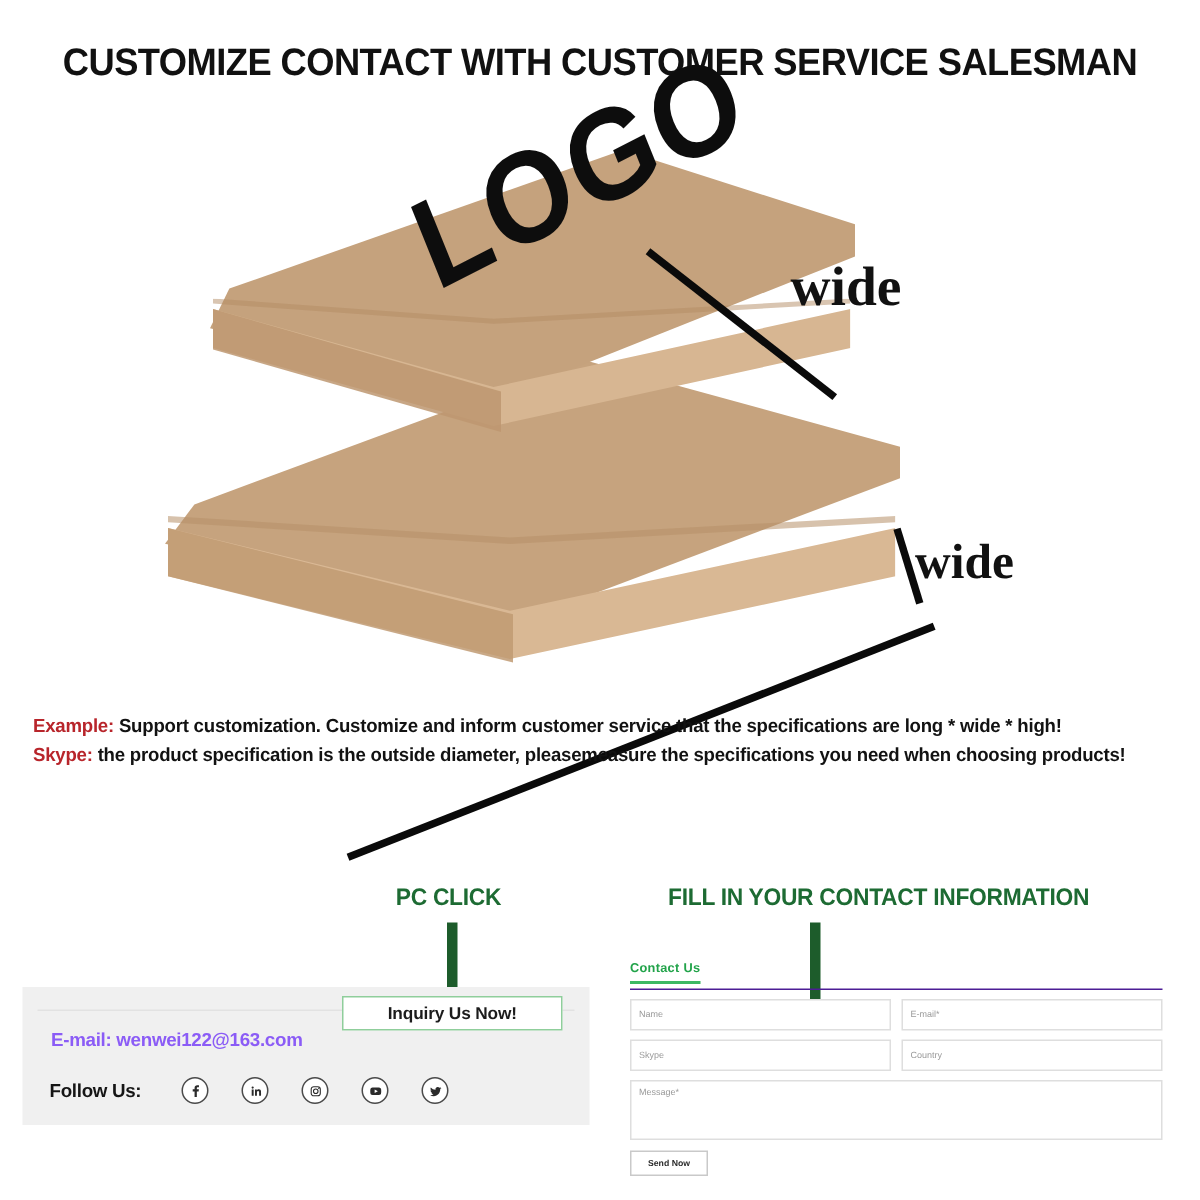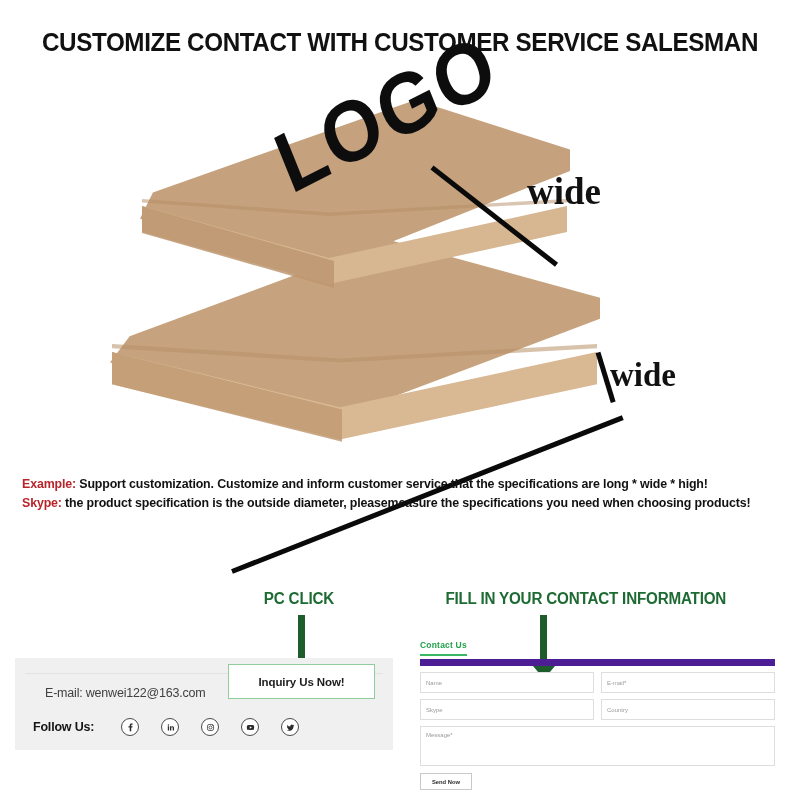--- a/index.html
+++ b/index.html
@@ -228,24 +228,24 @@
     background: #f0f0f0;
   }
   .contact-panel .divider {
     position: absolute;
     left: 10px; top: 15px;
     width: 358px; height: 1px;
     background: #e2e2e2;
   }
   .email-line {
     position: absolute;
-    left: 30px; top: 28px;
+    left: 19px; top: 28px;
     font-size: 12.5px;
-    font-weight: normal;
-    color: #404040;
+    font-weight: bold;
+    color: #8b5cf6;
     font-family: "Liberation Sans", sans-serif;
     letter-spacing: -0.2px;
     white-space: nowrap;
   }
   .follow-row {
     position: absolute;
     left: 18px; top: 60px;
     display: flex;
     align-items: center;
     gap: 22px;
@@ -270,21 +270,21 @@
     background: #ffffff;
   }
   .soc svg { display: block; }
 
   
   .inquiry-btn {
     position: absolute;
     left: 228px;
     top: 664px;
     width: 147px;
-    height: 35px;
+    height: 23px;
     background: #ffffff;
     border: 1.6px solid #8fce9b;
     display: flex;
     align-items: center;
     justify-content: center;
     font-size: 11.5px;
     font-weight: bold;
     color: #1c1c1c;
     font-family: "Liberation Sans", sans-serif;
     letter-spacing: -0.1px;
@@ -295,21 +295,21 @@
   
   .contact-form {
     position: absolute;
     left: 420px;
     top: 640px;
     width: 355px;
   }
   .cf-tabbar {
     position: relative;
     height: 19px;
-    border-bottom: 7px solid #4c1d95;
+    border-bottom: 1px solid #4c1d95;
   }
   .cf-tab {
     position: absolute;
     left: 0; top: 0;
     font-size: 8.5px;
     font-weight: bold;
     color: #22a34a;
     font-family: "Liberation Sans", sans-serif;
     padding-bottom: 4px;
     border-bottom: 2px solid #3cb863;

